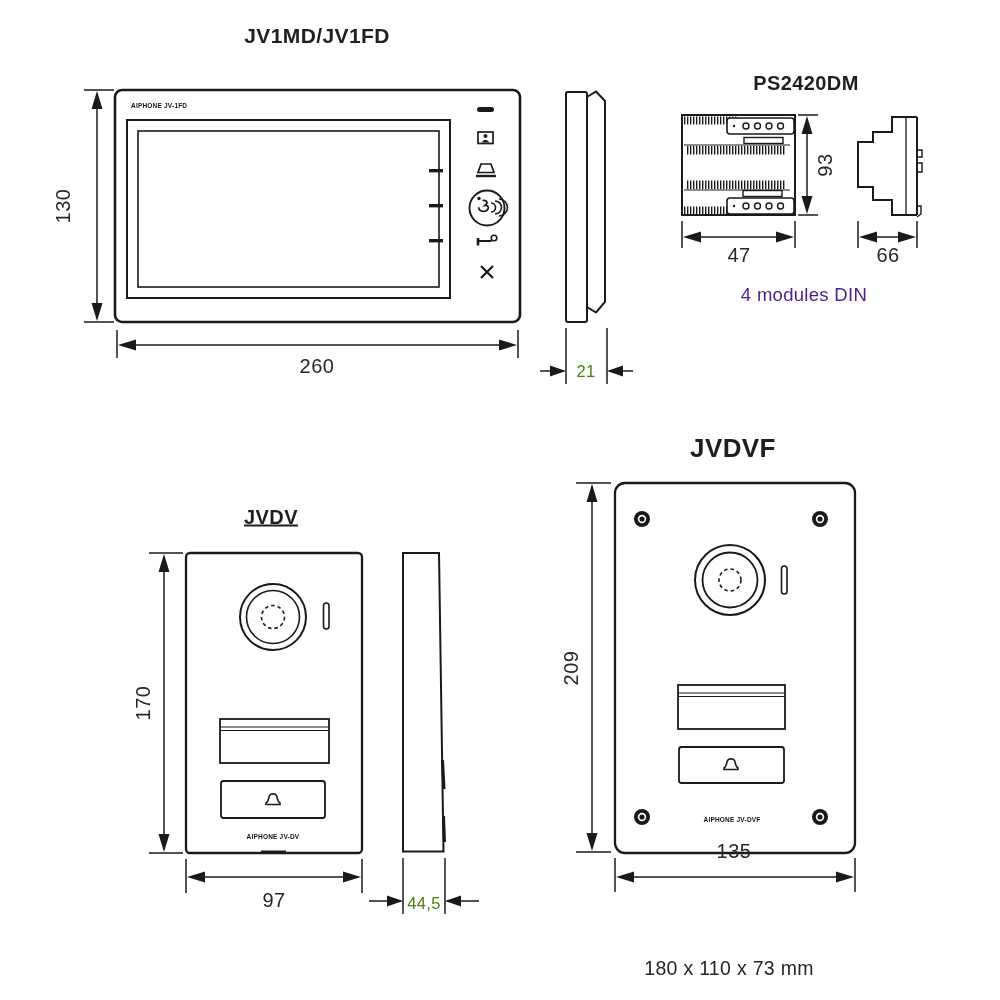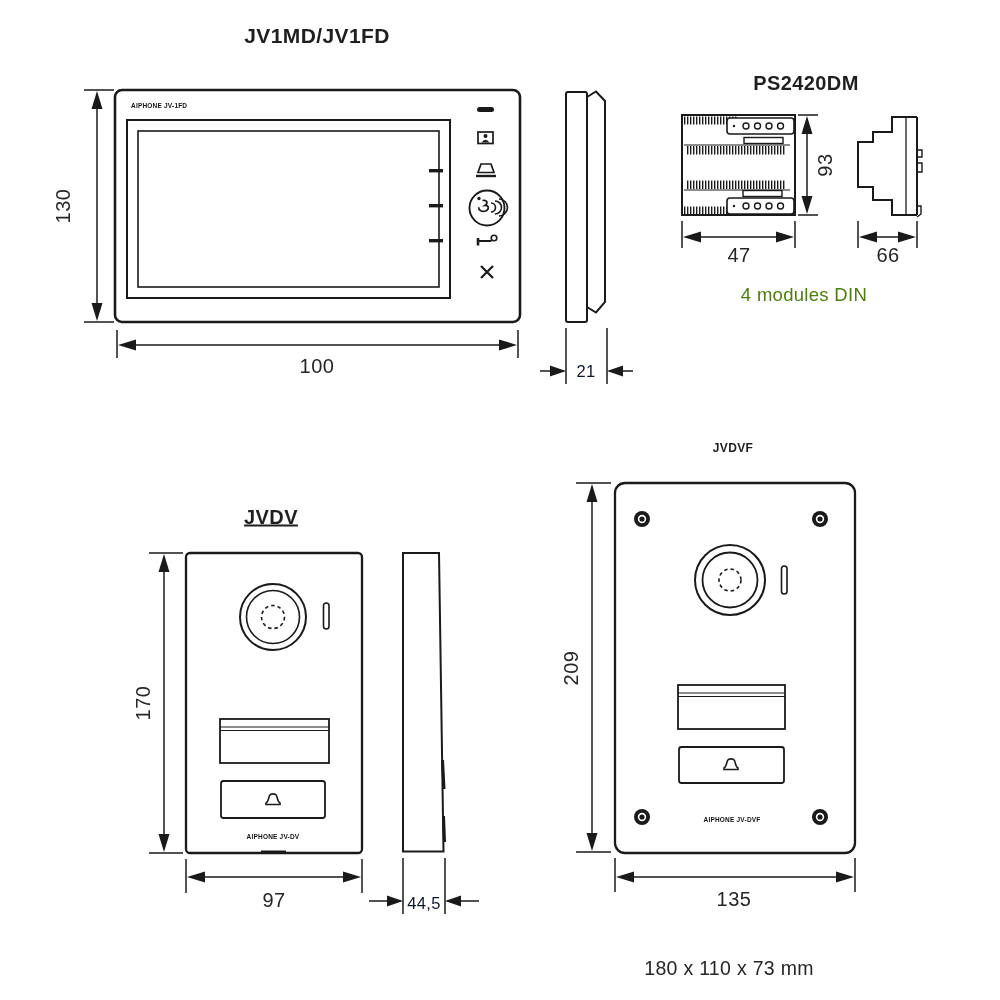--- a/index.html
+++ b/index.html
@@ -6,22 +6,22 @@
   .canvas{
     position:relative;width:1000px;height:1000px;background:#fff;overflow:hidden;
     font-family:"Liberation Sans",sans-serif;color:#1f1f1f;
   }
   .art{position:absolute;left:0;top:0;}
   .label{position:absolute;white-space:nowrap;color:#1f1f1f;}
   .ctr{transform:translate(-50%,-50%);}
   .rot{transform:translate(-50%,-50%) rotate(-90deg);}
   .title{font-weight:bold;font-size:21px;letter-spacing:.4px;}
   .dim{font-size:20px;color:#262626;letter-spacing:.5px;}
-  .dim-sm{font-size:16.5px;color:#0f172a;letter-spacing:.3px;}
-  .caption{font-size:18.5px;color:#4d7c0f;letter-spacing:.3px;}
+  .dim-sm{font-size:16.5px;color:#4d7c0f;letter-spacing:.3px;}
+  .caption{font-size:18.5px;color:#4c1d95;letter-spacing:.3px;}
   .note{font-size:19.5px;color:#262626;letter-spacing:.3px;}
   .tiny{font-size:6.5px;font-weight:bold;letter-spacing:.2px;color:#111;}
 </style>
 </head>
 <body>
 
 <div class="canvas">
 
   <svg class="art" width="1000" height="1000" viewBox="0 0 1000 1000">
     <defs>
@@ -258,34 +258,34 @@
       <line x1="619" y1="877" x2="851" y2="877"></line>
       <polygon points="616,877 634,871.5 634,882.5" fill="#1a1a1a" stroke="none"></polygon>
       <polygon points="854,877 836,871.5 836,882.5" fill="#1a1a1a" stroke="none"></polygon>
     </g>
   </svg>
 
   <div class="label title ctr" style="left:317px;top:36px;">JV1MD/JV1FD</div>
   <div class="label tiny" style="left:131px;top:102px;">AIPHONE JV-1FD</div>
 
   <div class="label dim rot" style="left:63px;top:206px;">130</div>
-  <div class="label dim ctr" style="left:317px;top:366px;">100</div>
+  <div class="label dim ctr" style="left:317px;top:366px;">260</div>
   <div class="label dim-sm ctr" style="left:586px;top:371px;">21</div>
 
   <div class="label title ctr" style="left:806px;top:75px;font-size:20px;margin-top:8px;">PS2420DM</div>
   <div class="label dim rot" style="left:825px;top:165px;">93</div>
   <div class="label dim ctr" style="left:739px;top:255px;">47</div>
   <div class="label dim ctr" style="left:888px;top:255px;">66</div>
   <div class="label caption ctr" style="left:804px;top:295px;">4 modules DIN</div>
 
   <div class="label title ctr" style="left:271px;top:517px;font-size:20px;text-decoration:underline;">JVDV</div>
   <div class="label tiny ctr" style="left:273px;top:836px;">AIPHONE JV-DV</div>
   <div class="label dim rot" style="left:143px;top:703px;">170</div>
   <div class="label dim ctr" style="left:274px;top:900px;">97</div>
   <div class="label dim-sm ctr" style="left:424px;top:903px;">44,5</div>
 
-  <div class="label title ctr" style="left:733px;top:448px;font-size:12px;">JVDVF</div>
+  <div class="label title ctr" style="left:733px;top:448px;font-size:26px;">JVDVF</div>
   <div class="label tiny ctr" style="left:732px;top:819px;">AIPHONE JV-DVF</div>
   <div class="label dim rot" style="left:571px;top:668px;">209</div>
-  <div class="label dim ctr" style="left:734px;top:899px;text-align:right;">135</div>
+  <div class="label dim ctr" style="left:734px;top:851px;text-align:right;">135</div>
   <div class="label note ctr" style="left:729px;top:968px;">180 x 110 x 73 mm</div>
 
 </div>
 
 </body></html>

